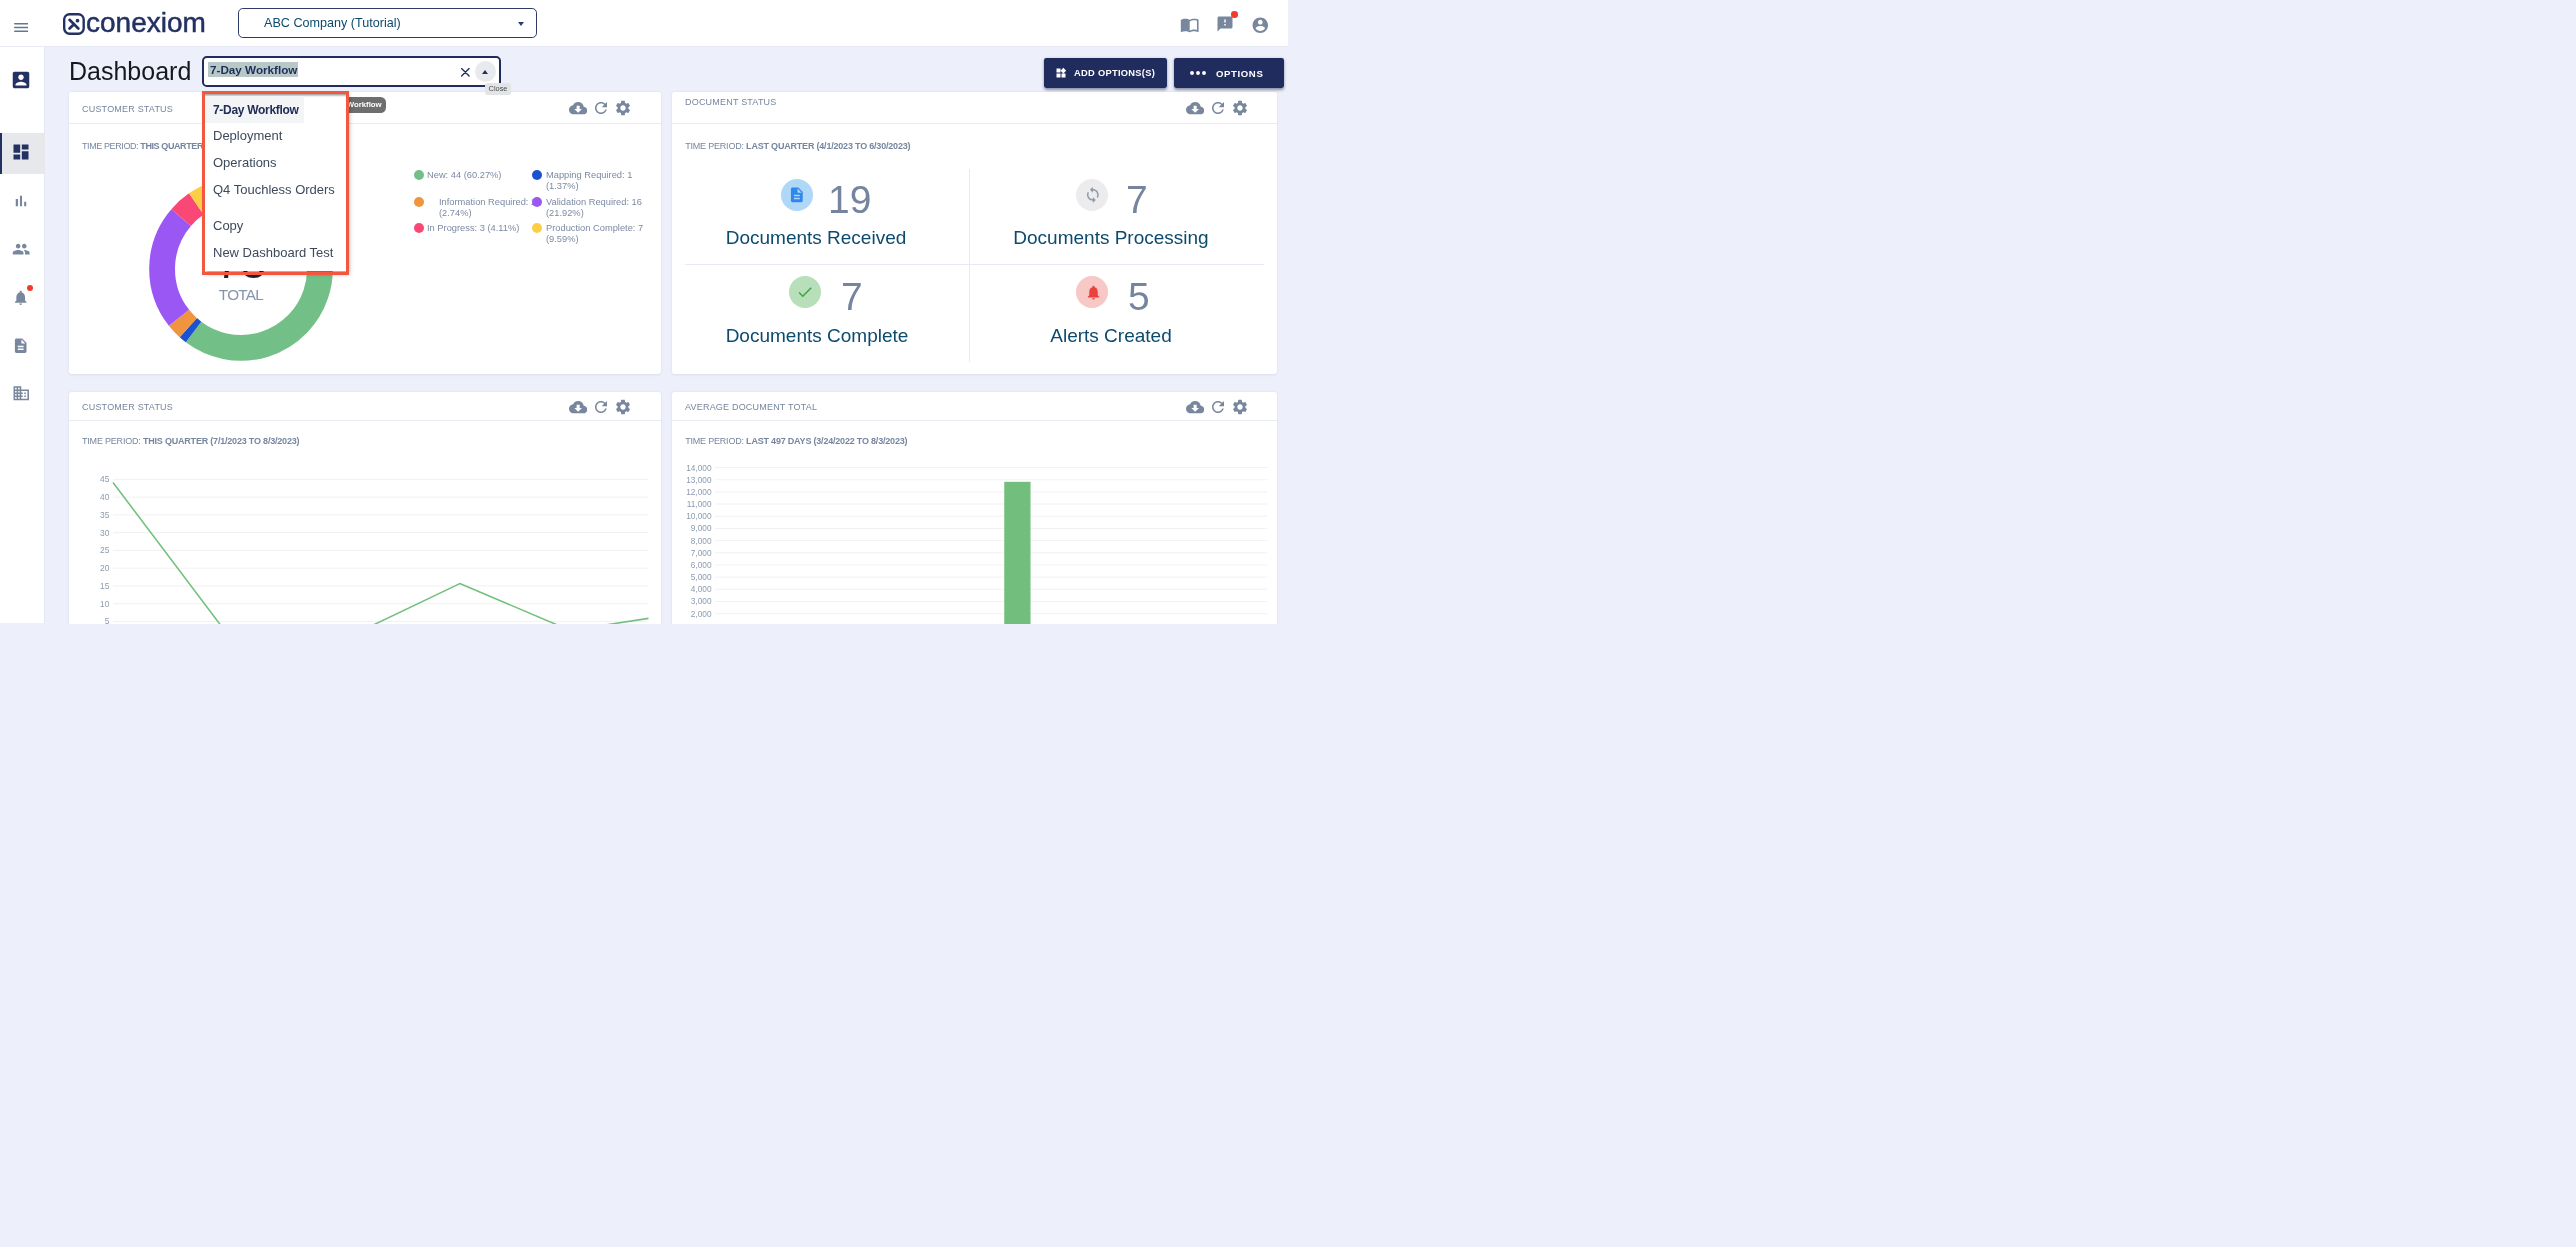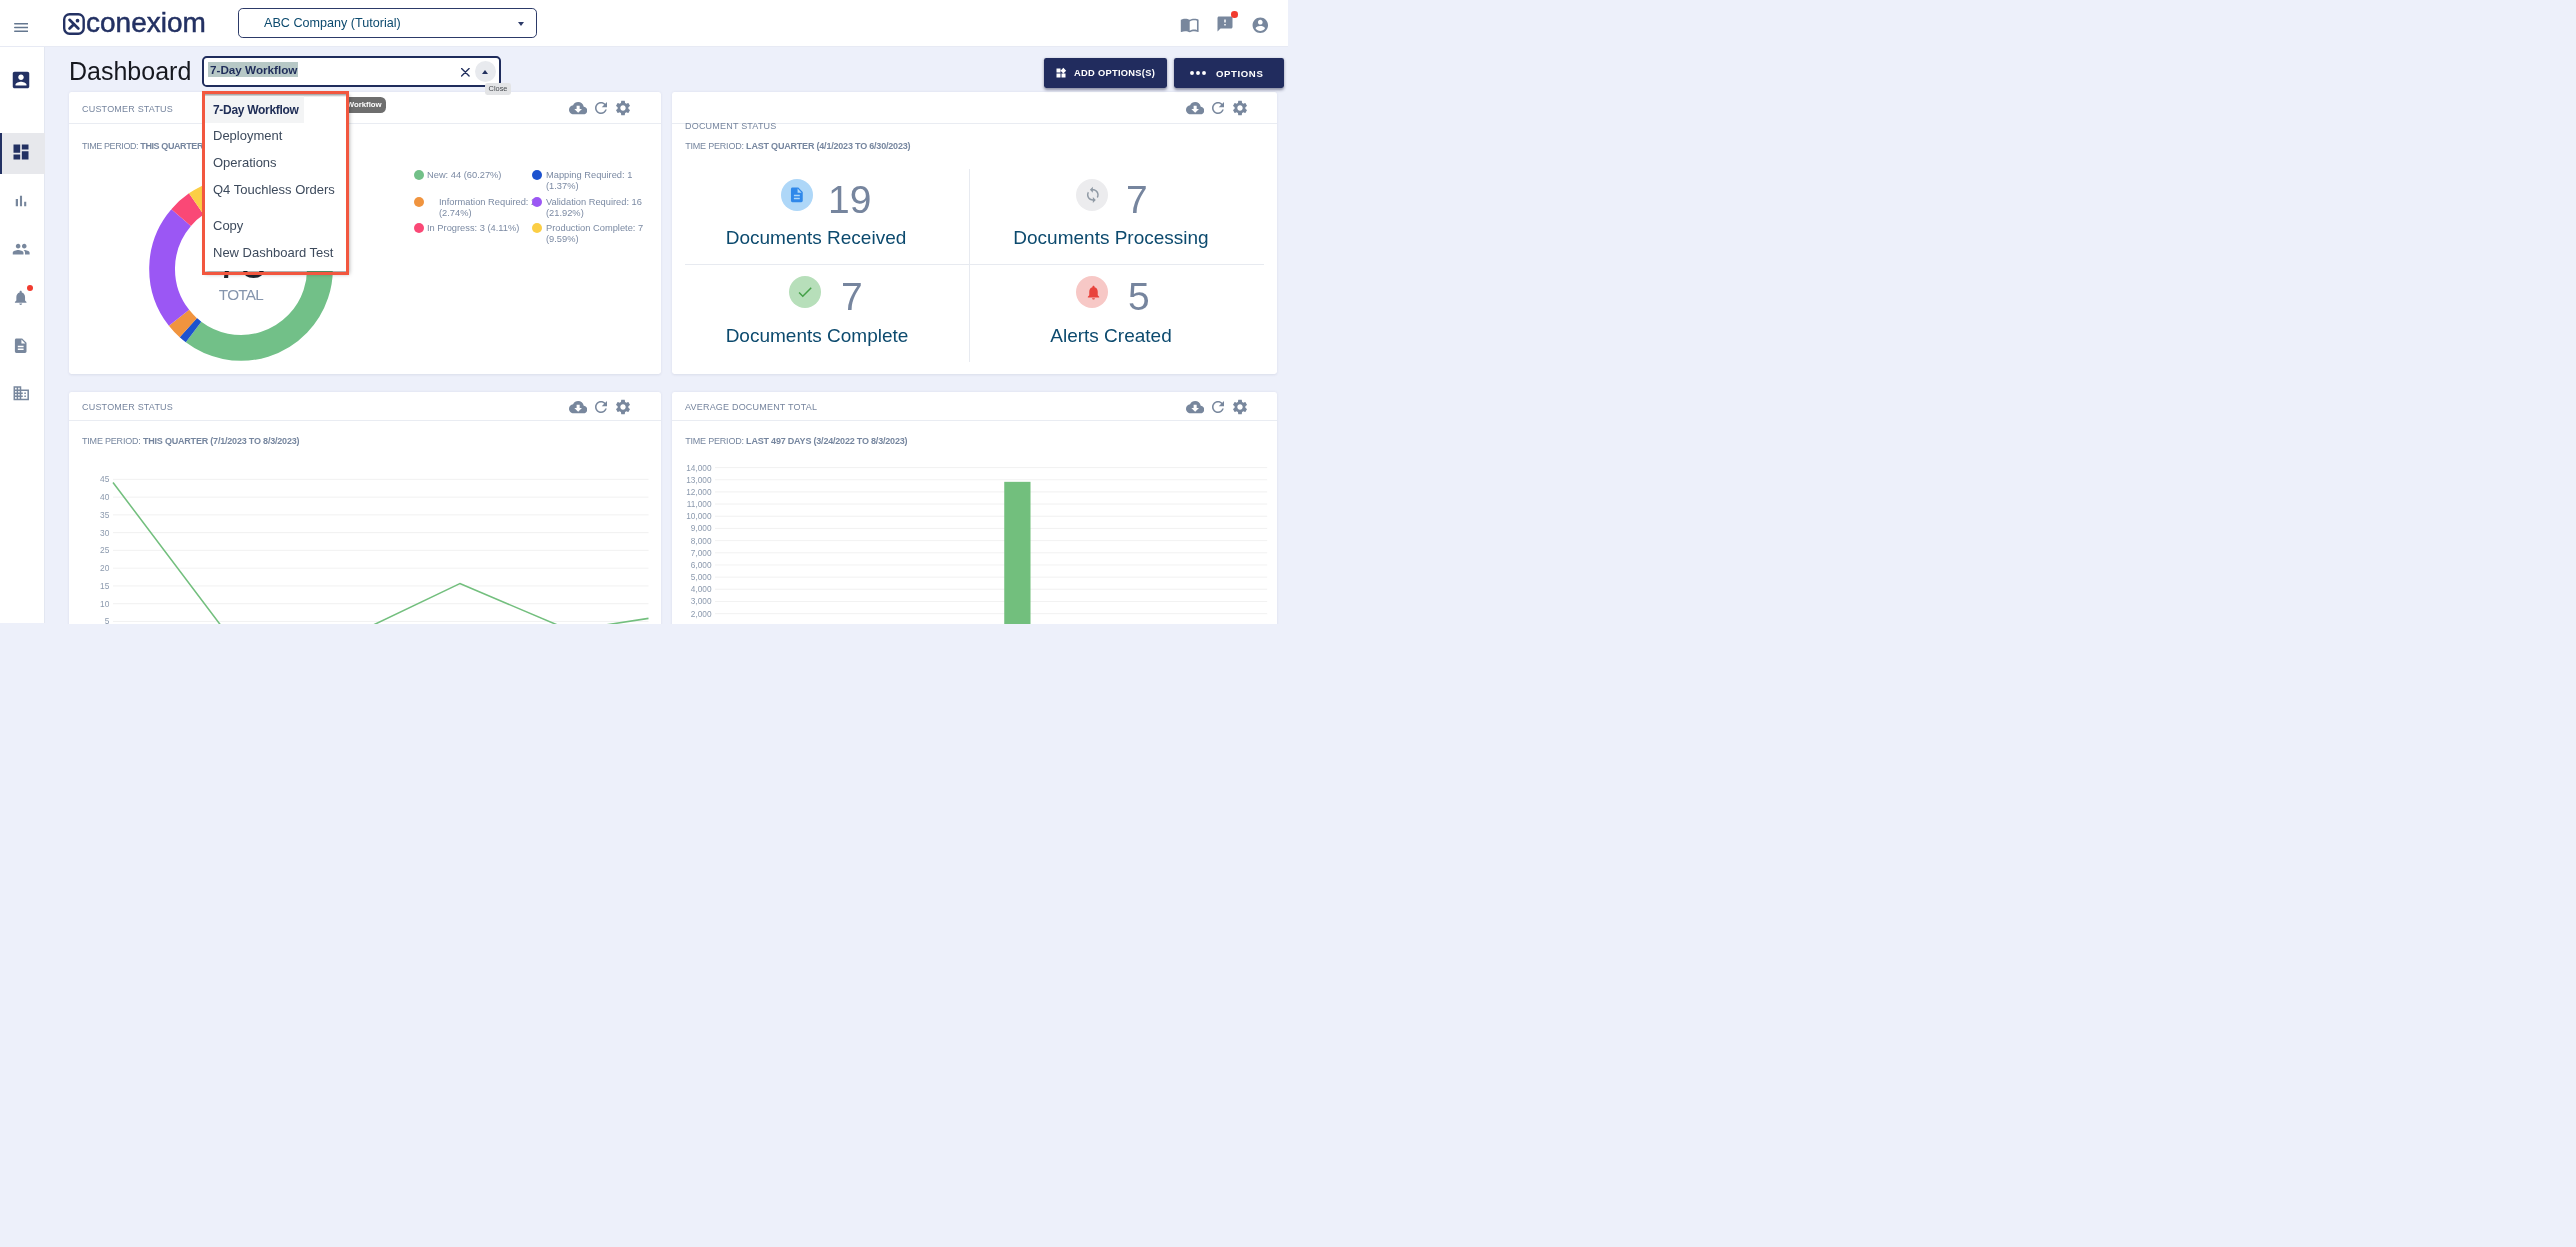--- a/index.html
+++ b/index.html
@@ -54,21 +54,21 @@
     <svg width="18" height="18" viewBox="0 0 24 24" style="position: absolute; left: 523px; top: 7.4px;">
       <path d="M17.65 6.35C16.2 4.9 14.21 4 12 4c-4.42 0-7.99 3.58-7.99 8s3.57 8 7.99 8c3.73 0 6.84-2.55 7.73-6h-2.08c-.82 2.33-3.04 4-5.65 4-3.31 0-6-2.69-6-6s2.69-6 6-6c1.66 0 3.14.69 4.22 1.78L13 11h7V4l-2.35 2.35z" fill="#78879d"></path>
     </svg>
     <svg width="18" height="18" viewBox="0 0 24 24" style="position: absolute; left: 545px; top: 7.4px;">
       <path d="M19.14 12.94c.04-.3.06-.61.06-.94 0-.32-.02-.64-.07-.94l2.03-1.58c.18-.14.23-.41.12-.61l-1.92-3.32c-.12-.22-.37-.29-.59-.22l-2.39.96c-.5-.38-1.03-.7-1.62-.94l-.36-2.54c-.04-.24-.24-.41-.48-.41h-3.84c-.24 0-.43.17-.47.41l-.36 2.54c-.59.24-1.13.57-1.62.94l-2.39-.96c-.22-.08-.47 0-.59.22L2.74 8.87c-.12.21-.08.47.12.61l2.03 1.58c-.05.3-.09.63-.09.94s.02.64.07.94l-2.03 1.58c-.18.14-.23.41-.12.61l1.92 3.32c.12.22.37.29.59.22l2.39-.96c.5.38 1.03.7 1.62.94l.36 2.54c.05.24.24.41.48.41h3.84c.24 0 .44-.17.47-.41l.36-2.54c.59-.24 1.13-.56 1.62-.94l2.39.96c.22.08.47 0 .59-.22l1.92-3.32c.12-.22.07-.47-.12-.61l-2.01-1.58zM12 15.6c-1.98 0-3.6-1.62-3.6-3.6s1.62-3.6 3.6-3.6 3.6 1.62 3.6 3.6-1.62 3.6-3.6 3.6z" fill="#78879d"></path>
     </svg>
   </div>
 
 <div class="card" id="card2" style="left:672px; top:92px; width:605px; height:282px;">
   <div class="chdr" style="height:32px;"></div>
-  <div class="ctitle" style="top:29px;">DOCUMENT STATUS</div>
+  <div class="ctitle" style="top:5px;">DOCUMENT STATUS</div>
   <div class="tp" style="left:13.2px; top:49px;">TIME PERIOD: <b>LAST QUARTER (4/1/2023 TO 6/30/2023)</b></div>
   <div class="abs" style="left:297px; top:77px; width:0.6px; height:193px; background:#e7eaf0;"></div>
   <div class="abs" style="left:13.4px; top:172px; width:579px; height:0.6px; background:#e7eaf0;"></div>
 
   <div class="abs" style="left:109px; top:87px; width:32px; height:32px; border-radius:50%; background:#aed7f8;"></div>
   <div class="num" style="left:156px; top:86px;">19</div>
   <div class="slabel" style="left:144px; top:135px;">Documents Received</div>
   <div class="abs" style="left:404px; top:87px; width:32px; height:32px; border-radius:50%; background:#ececee;"></div>
   <div class="num" style="left:454px; top:86px;">7</div>
   <div class="slabel" style="left:439px; top:135px;">Documents Processing</div>

